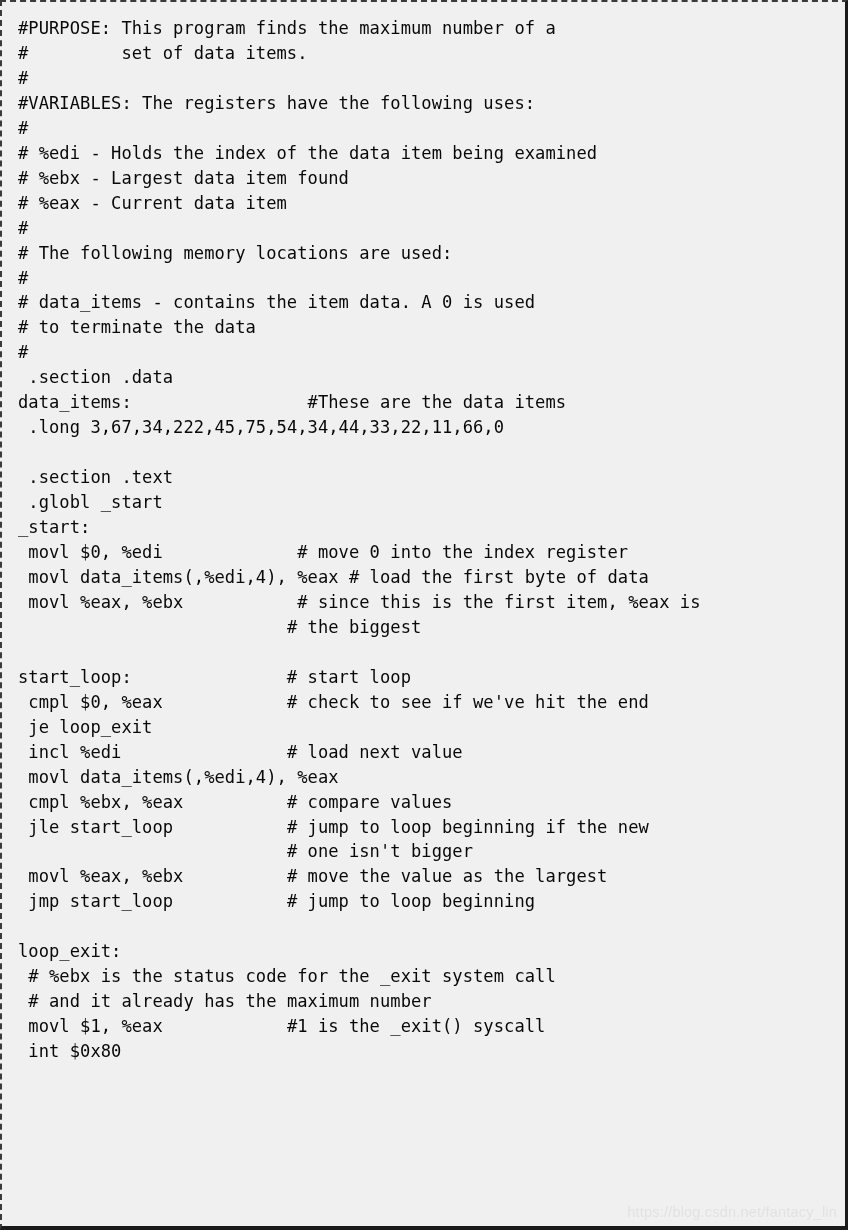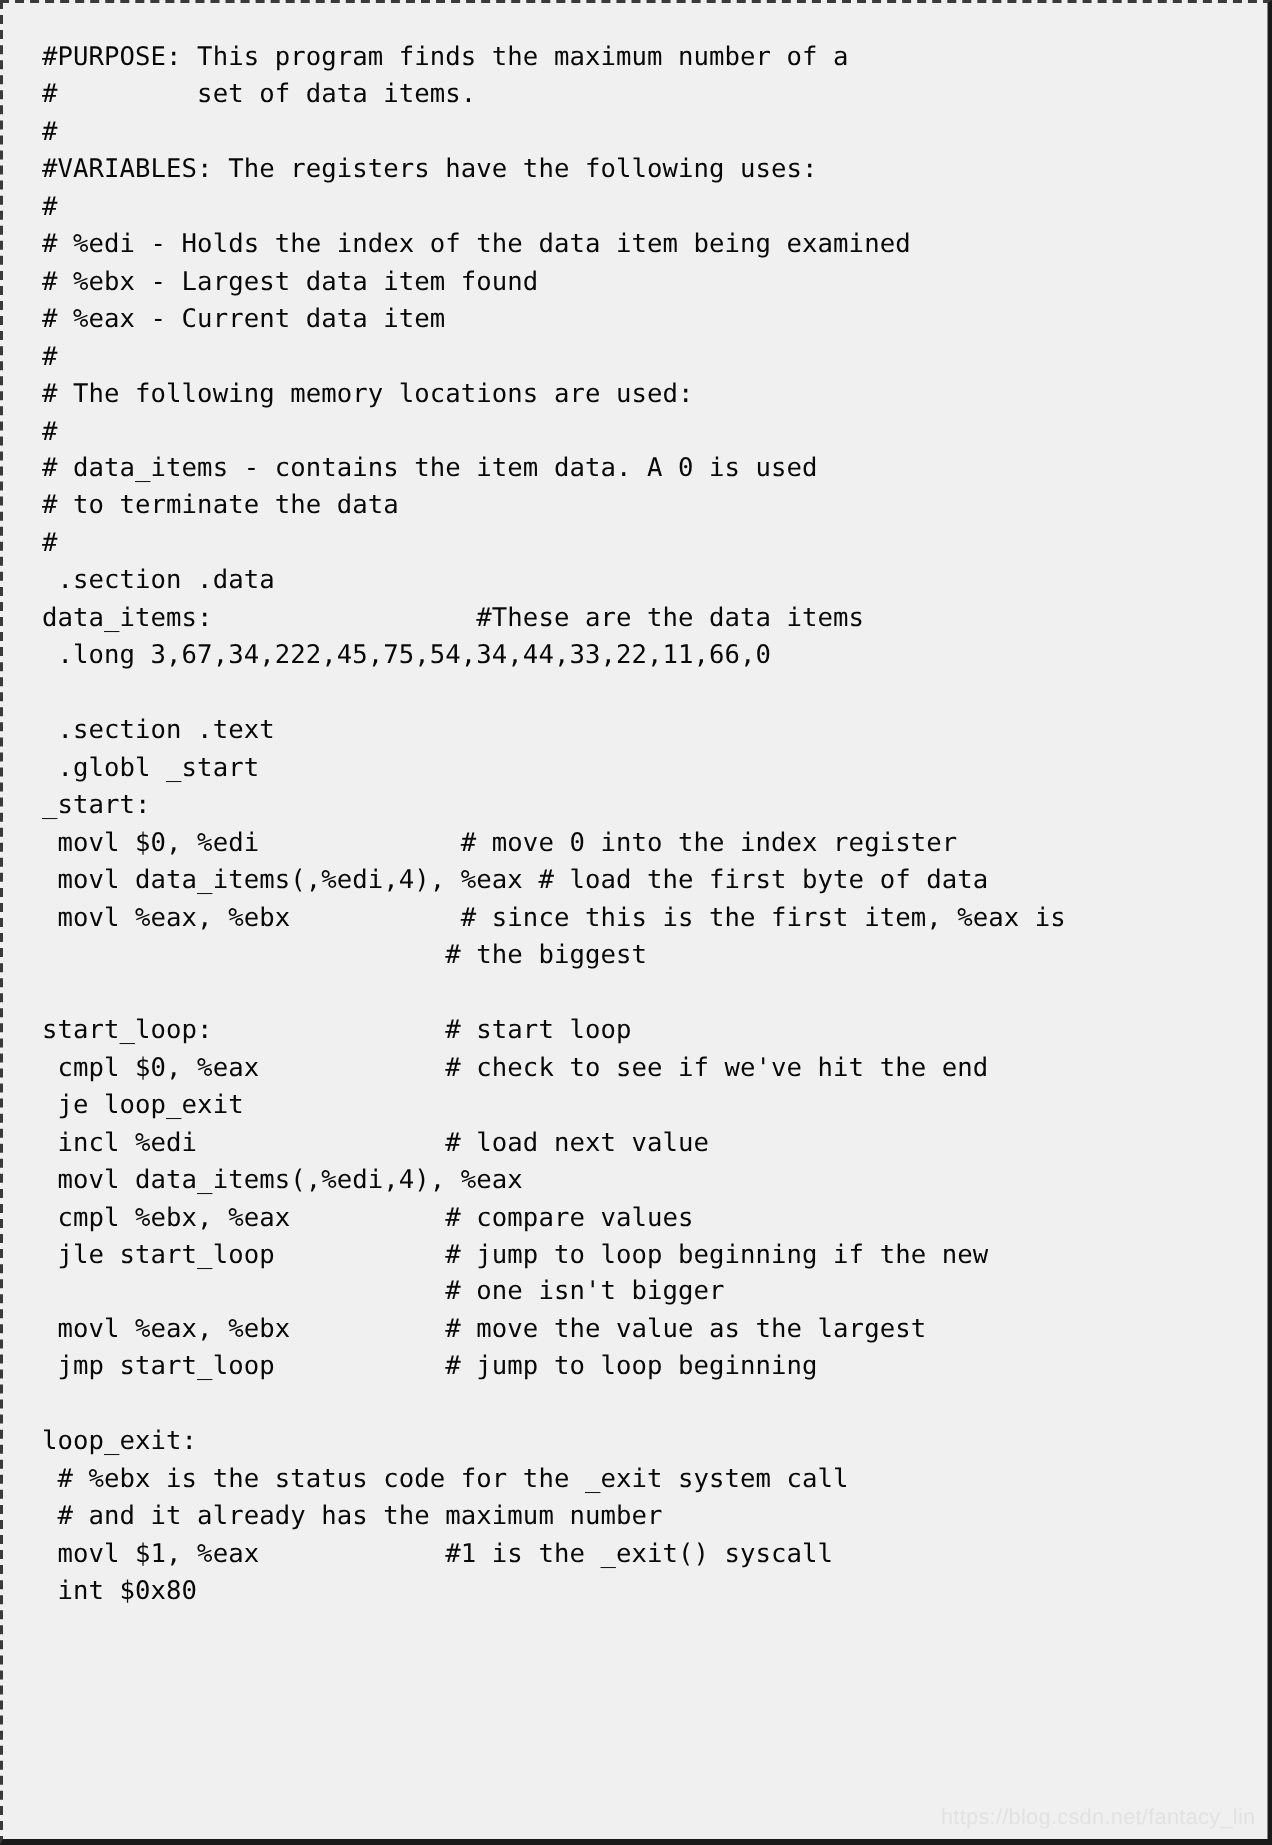--- a/index.html
+++ b/index.html
@@ -22,21 +22,21 @@
     background: #f0f0f0;
     border-top: 2px dashed #3a3a3a;
     border-left: 2px dashed #3a3a3a;
     border-right: 3px solid #1a1a1a;
     border-bottom: 4px solid #1a1a1a;
     padding: 6px 4px 4px 8px;
     overflow: hidden;
   }
 
   #code-listing {
-    margin: 18px;
+    margin: 8px;
     padding: 0;
     font-family: "DejaVu Sans Mono", "Liberation Mono", monospace;
     font-size: 17.1px;
     line-height: 24.95px;
     color: #080808;
     letter-spacing: 0.05px;
     white-space: pre-wrap;
     word-break: break-word;
     overflow-wrap: break-word;
     tab-size: 4;

